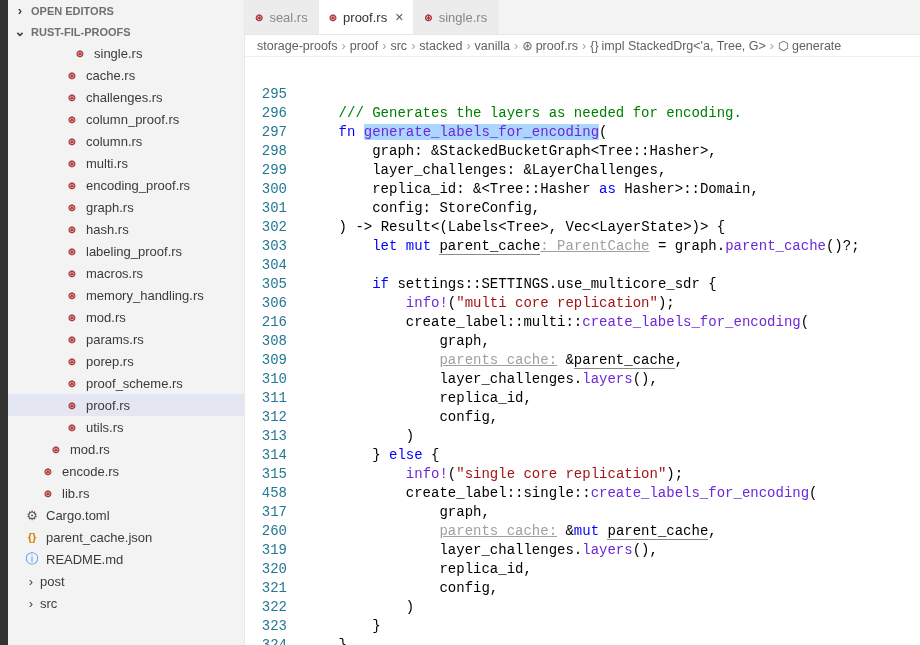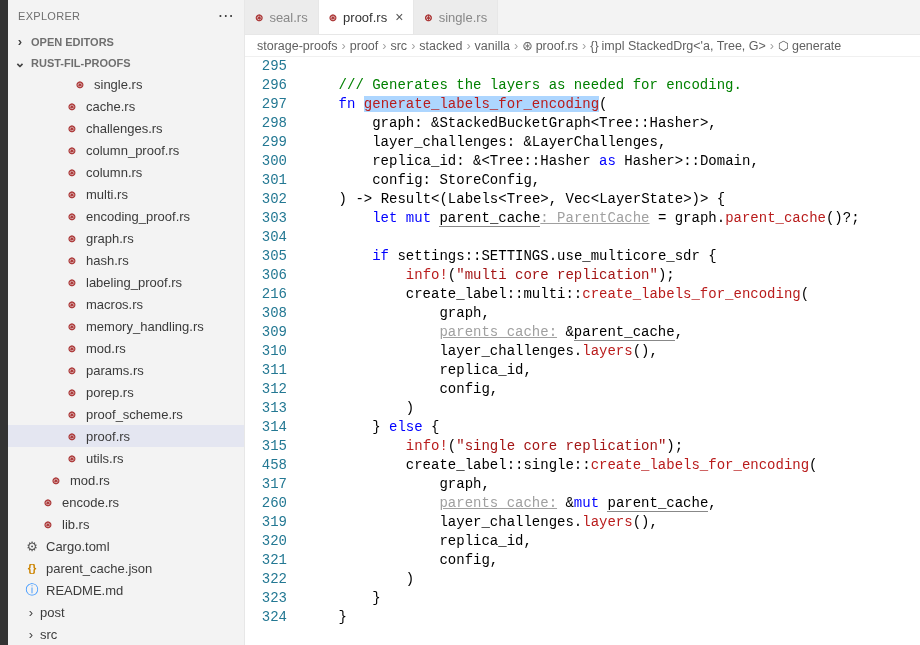--- a/index.html
+++ b/index.html
@@ -24,45 +24,41 @@
     .main { flex: 1; display: flex; flex-direction: column; background: #fff; overflow: hidden; }
     .tabs { display: flex; height: 35px; background: #f3f3f3; border-bottom: 1px solid #e7e7e7; }
     .tab { display: flex; align-items: center; padding: 0 10px; height: 100%; cursor: pointer; border-right: 1px solid #e7e7e7; color: #888; background: #ececec; position: relative; }
     .tab.active { background: #fff; color: #333; }
     .tab .icon { margin-right: 6px; font-size: 10px; color: #a33; font-weight: bold; }
     .tab .close { margin-left: 8px; font-size: 14px; color: #555; }
     .breadcrumbs { display: flex; align-items: center; height: 22px; padding: 0 12px; font-size: 12.5px; color: #616161; background: #fff; border-bottom: 1px solid #f0f0f0; white-space: nowrap; overflow: hidden; }
     .breadcrumbs .sep { margin: 0 4px; color: #a0a0a0; }
     .breadcrumbs .bc { cursor: pointer; }
     .breadcrumbs .bc-icon { margin-right: 3px; }
-    .editor { flex: 1; display: flex; overflow: hidden; font-family: Consolas, "Courier New", monospace; font-size: 14px; line-height: 19px; }
+    .editor { flex: 1; display: flex; overflow: hidden; font-family: Consolas, "Courier New", monospace; font-size: 14px; line-height: 19px; margin-top: 28px; }
     .gutter { width: 60px; text-align: right; padding-right: 18px; color: #237893; background: #fff; user-select: none; }
     .gutter .ln { height: 19px; }
     .code { flex: 1; white-space: pre; color: #000; overflow: hidden; }
     .code .line { height: 19px; }
     .tok-comment { color: #008000; }
     .tok-kw { color: #0000ff; }
-    .tok-fn { color: #b91c1c; }
+    .tok-fn { color: #6d28d9; }
     .tok-type { color: #000000; }
     .tok-str { color: #a31515; }
     .tok-hint { color: #a0a0a0; text-decoration: underline; }
     .tok-sel { background: #add6ff; }
     .tok-under { border-bottom: 1px solid #888; }
   </style>
 </head>
 <body>
 
 <div class="app">
   <div class="activity-bar"></div>
 
   <div class="sidebar">
-    <div class="sidebar-header">
-      <span>EXPLORER</span>
-      <span class="sidebar-header-dots">⋯</span>
-    </div>
     <div id="sections">
         <div class="section-header">
           <span class="chev">›</span>
           <span>OPEN EDITORS</span>
         </div>
         <div class="section-header">
           <span class="chev">⌄</span>
           <span>RUST-FIL-PROOFS</span>
         </div>
       </div>

